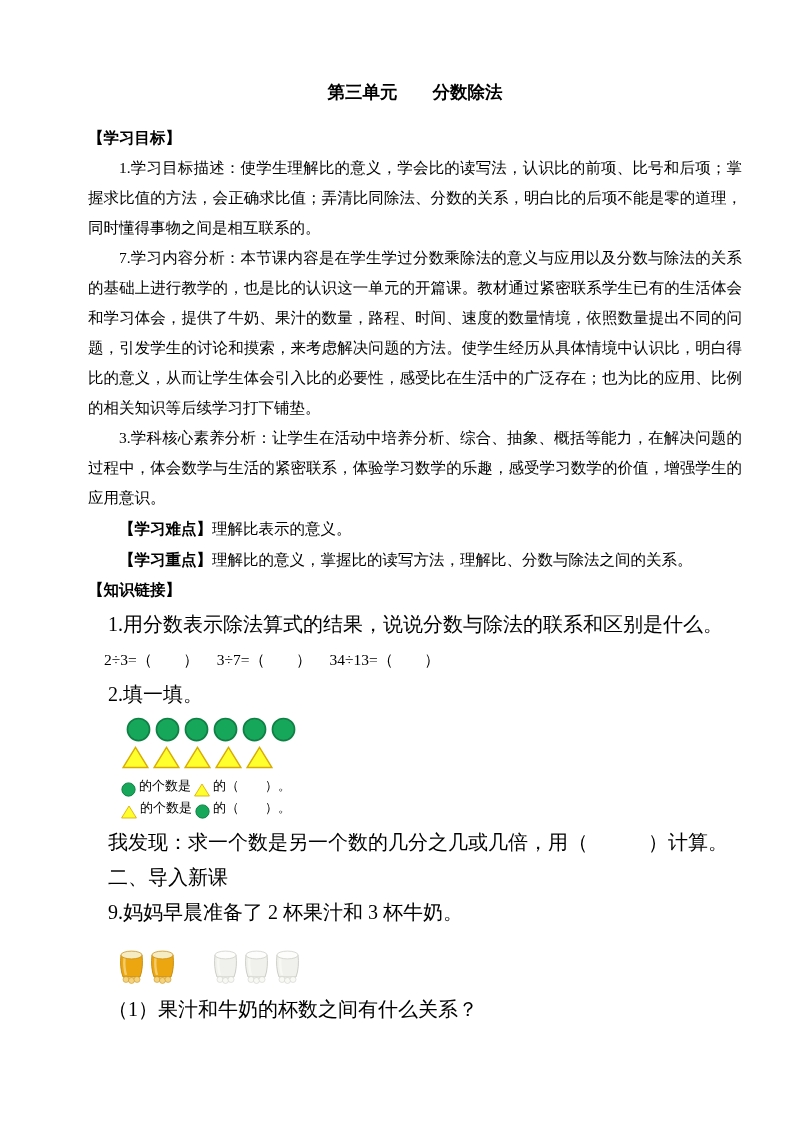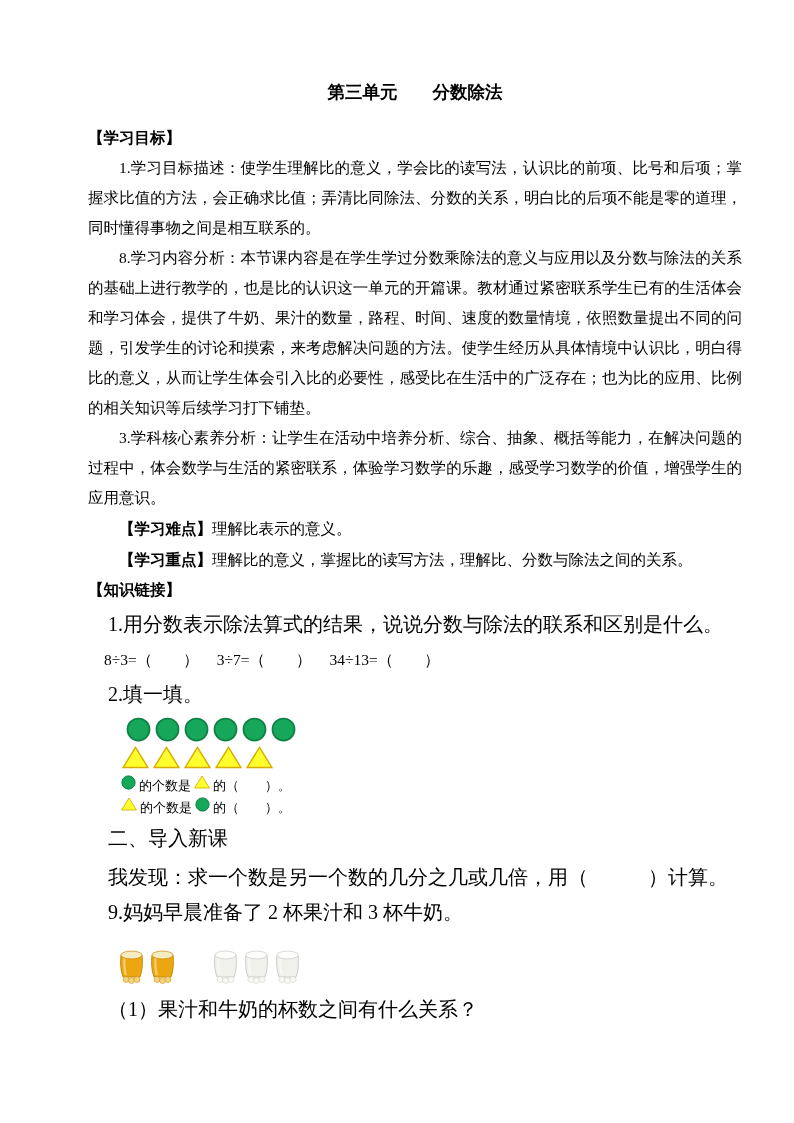--- a/index.html
+++ b/index.html
@@ -51,52 +51,52 @@
     padding-left: 16px;
   }
   .equations { padding-left: 16px; font-size: 15.5px; line-height: 31px; }
   .equations span { margin-right: 18px; white-space: pre; }
   .shapes-block { margin: 6px 0 4px 38px; }
   .shape-row { height: 27px; display: flex; align-items: center; }
   .shape-row.circles { margin-bottom: 1px; }
   .shape-row.triangles { margin-left: -4px; }
   .shape { display: inline-flex; margin-right: 4px; }
   .fill-lines { margin: 4px 0 0 30px; font-size: 13px; }
-  .fill-line { line-height: 22px; display: flex; align-items: flex-start; white-space: pre; }
+  .fill-line { line-height: 22px; display: flex; align-items: flex-end; white-space: pre; }
   .icon-slot { display: inline-flex; align-items: center; margin: 0 3px; }
   .cups-row { margin: 12px 0 8px 30px; display: flex; align-items: flex-end; height: 46px; }
   .cup-group { display: flex; }
   .cup-group.milk { margin-left: 32px; }
   .cup-group svg { margin-right: 4px; }
 </style>
 </head>
 <body>
 
 <div class="page">
 
   <div class="title">第三单元　　分数除法</div>
 
   <div class="heading">【学习目标】</div>
   <p class="body">1.学习目标描述：使学生理解比的意义，学会比的读写法，认识比的前项、比号和后项；掌握求比值的方法，会正确求比值；弄清比同除法、分数的关系，明白比的后项不能是零的道理，同时懂得事物之间是相互联系的。</p>
-  <p class="body">8.学习内容分析：本节课内容是在学生学过分数乘除法的意义与应用以及分数与除法的关系的基础上进行教学的，也是比的认识这一单元的开篇课。教材通过紧密联系学生已有的生活体会和学习体会，提供了牛奶、果汁的数量，路程、时间、速度的数量情境，依照数量提出不同的问题，引发学生的讨论和摸索，来考虑解决问题的方法。使学生经历从具体情境中认识比，明白得比的意义，从而让学生体会引入比的必要性，感受比在生活中的广泛存在；也为比的应用、比例的相关知识等后续学习打下铺垫。</p>
+  <p class="body">7.学习内容分析：本节课内容是在学生学过分数乘除法的意义与应用以及分数与除法的关系的基础上进行教学的，也是比的认识这一单元的开篇课。教材通过紧密联系学生已有的生活体会和学习体会，提供了牛奶、果汁的数量，路程、时间、速度的数量情境，依照数量提出不同的问题，引发学生的讨论和摸索，来考虑解决问题的方法。使学生经历从具体情境中认识比，明白得比的意义，从而让学生体会引入比的必要性，感受比在生活中的广泛存在；也为比的应用、比例的相关知识等后续学习打下铺垫。</p>
   <p class="body">3.学科核心素养分析：让学生在活动中培养分析、综合、抽象、概括等能力，在解决问题的过程中，体会数学与生活的紧密联系，体验学习数学的乐趣，感受学习数学的价值，增强学生的应用意识。</p>
 
   <div class="kp-line">
     <span class="b">【学习难点】</span><span>理解比表示的意义。</span>
   </div>
   <div class="kp-line">
     <span class="b">【学习重点】</span><span>理解比的意义，掌握比的读写方法，理解比、分数与除法之间的关系。</span>
   </div>
 
   <div class="heading">【知识链接】</div>
 
   <div class="sub-line">1.用分数表示除法算式的结果，说说分数与除法的联系和区别是什么。</div>
 
   <div class="equations">
-    <span>8÷3=（　　）</span><span>3÷7=（　　）</span><span>34÷13=（　　）</span>
+    <span>2÷3=（　　）</span><span>3÷7=（　　）</span><span>34÷13=（　　）</span>
   </div>
 
   <div class="sub-line">2.填一填。</div>
 
   <div class="shapes-block">
     <div class="shape-row circles">
         <span class="shape">
           <svg width="25" height="25" viewBox="0 0 24 24">
             <circle cx="12" cy="12" r="10.6" fill="#17A75B" stroke="#0E8044" stroke-width="1.6"></circle>
           </svg>
@@ -166,23 +166,23 @@
     </div>
     <div class="fill-line">
       <span class="icon-slot"><svg width="16" height="14" viewBox="0 0 28 24">
             <polygon points="14,1.5 27,22.5 1,22.5" fill="#FFFF2E" stroke="#D8AC00" stroke-width="1.5"></polygon>
           </svg></span><span>的个数是</span><span class="icon-slot"><svg width="15" height="15" viewBox="0 0 24 24">
             <circle cx="12" cy="12" r="10.6" fill="#17A75B" stroke="#0E8044" stroke-width="1.6"></circle>
           </svg></span><span>的（　　）。</span>
     </div>
   </div>
 
+  <div class="sub-line" style="margin-top:8px">我发现：求一个数是另一个数的几分之几或几倍，用（　　　）计算。</div>
+
   <div class="sub-line">二、导入新课</div>
-
-  <div class="sub-line" style="margin-top:8px">我发现：求一个数是另一个数的几分之几或几倍，用（　　　）计算。</div>
 
   <div class="sub-line">9.妈妈早晨准备了 2 杯果汁和 3 杯牛奶。</div>
 
   <div class="cups-row">
     <div class="cup-group juice">
         <svg width="27" height="38" viewBox="0 0 27 38">
      <path d="M3,7 C2,14 2.6,23 5,29 L22,29 C24.4,23 25,14 24,7 Z" fill="#ECA60F" stroke="#C5880B" stroke-width="0.9"></path>
      <path d="M6.5,10 C6,16 6.4,22 8,27" stroke="#F4D27E" stroke-width="2.4" fill="none" opacity="0.85"></path>
      <ellipse cx="13.5" cy="7" rx="10.6" ry="3.9" fill="#F6ECC4" stroke="#C5880B" stroke-width="0.7"></ellipse>
      <circle cx="8" cy="31.5" r="3" fill="#F4D27E" stroke="#C5880B" stroke-width="0.5"></circle>

